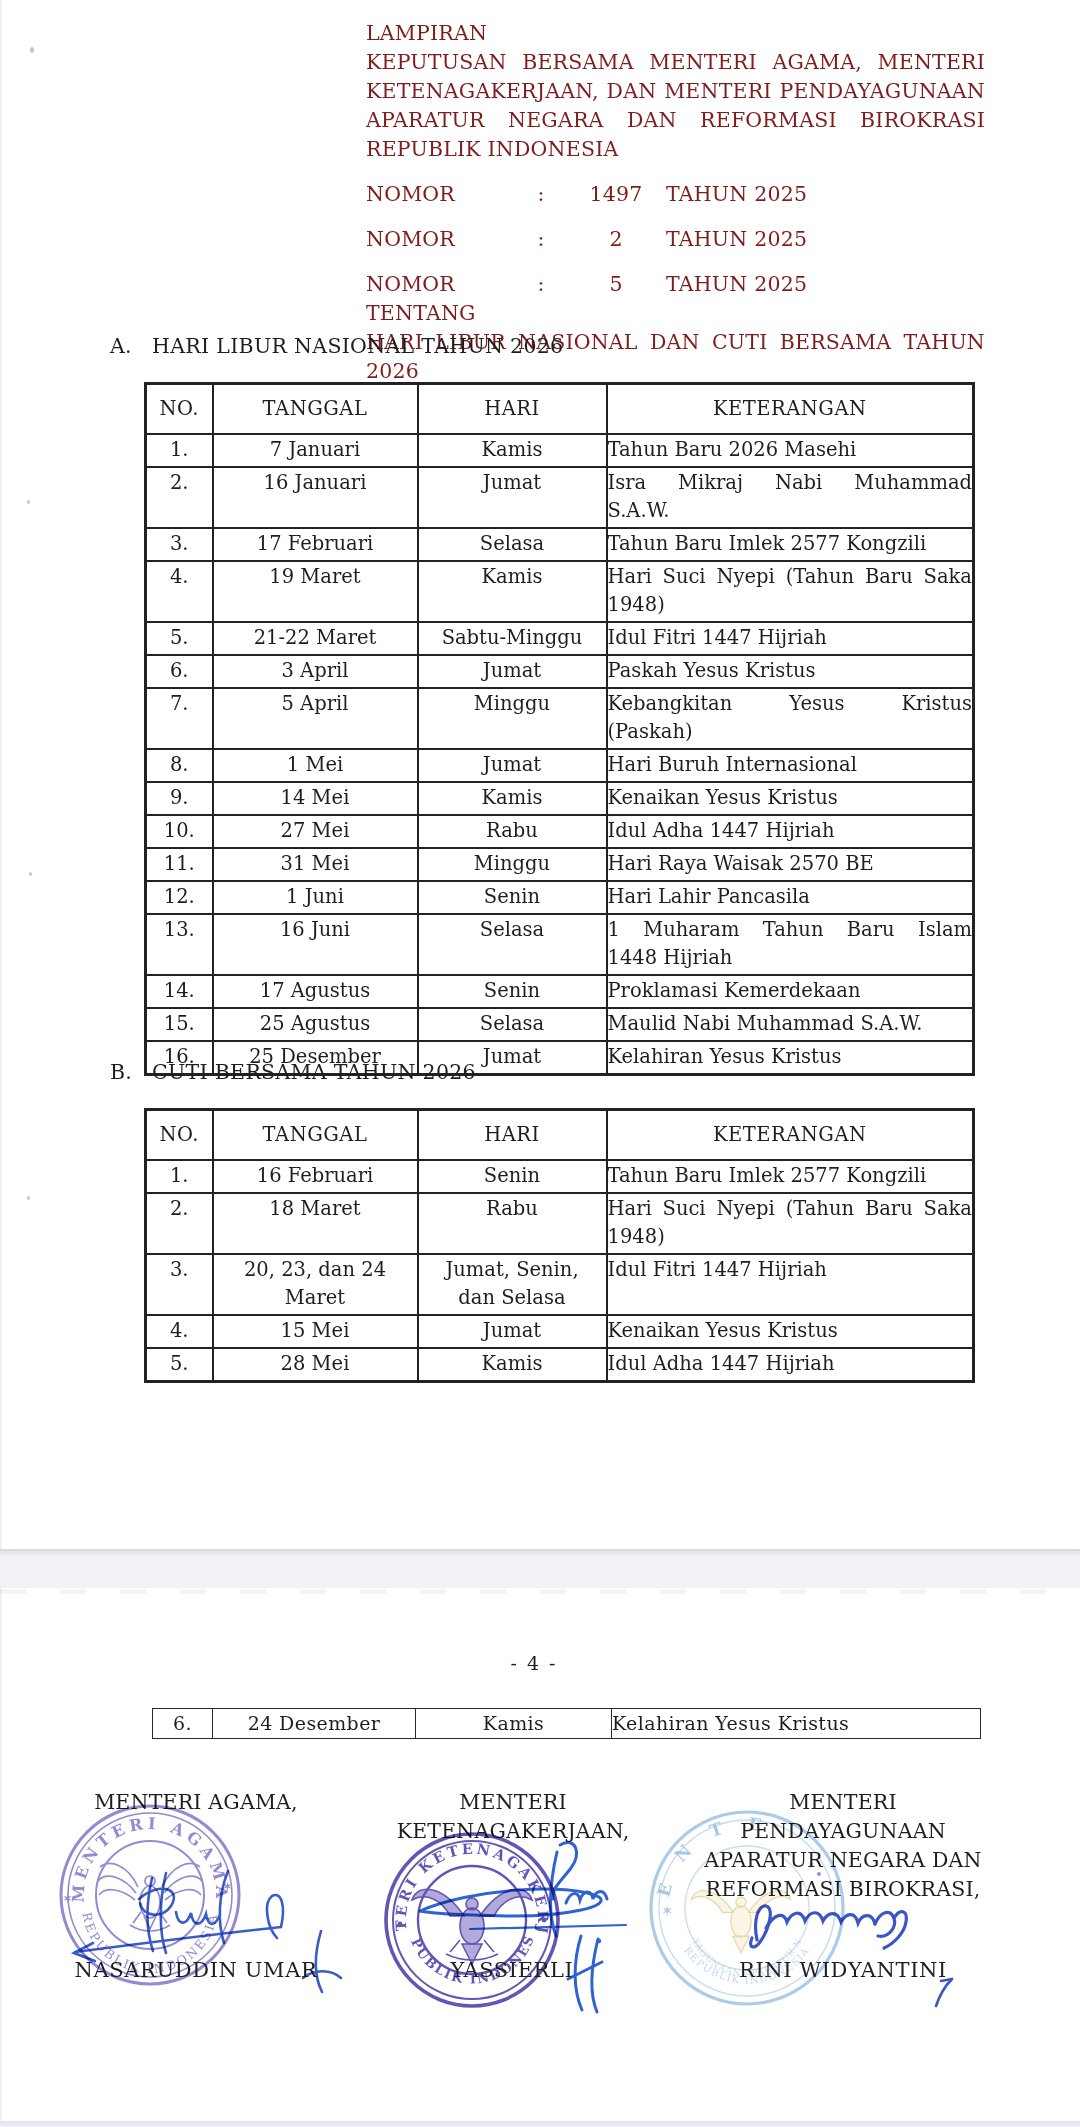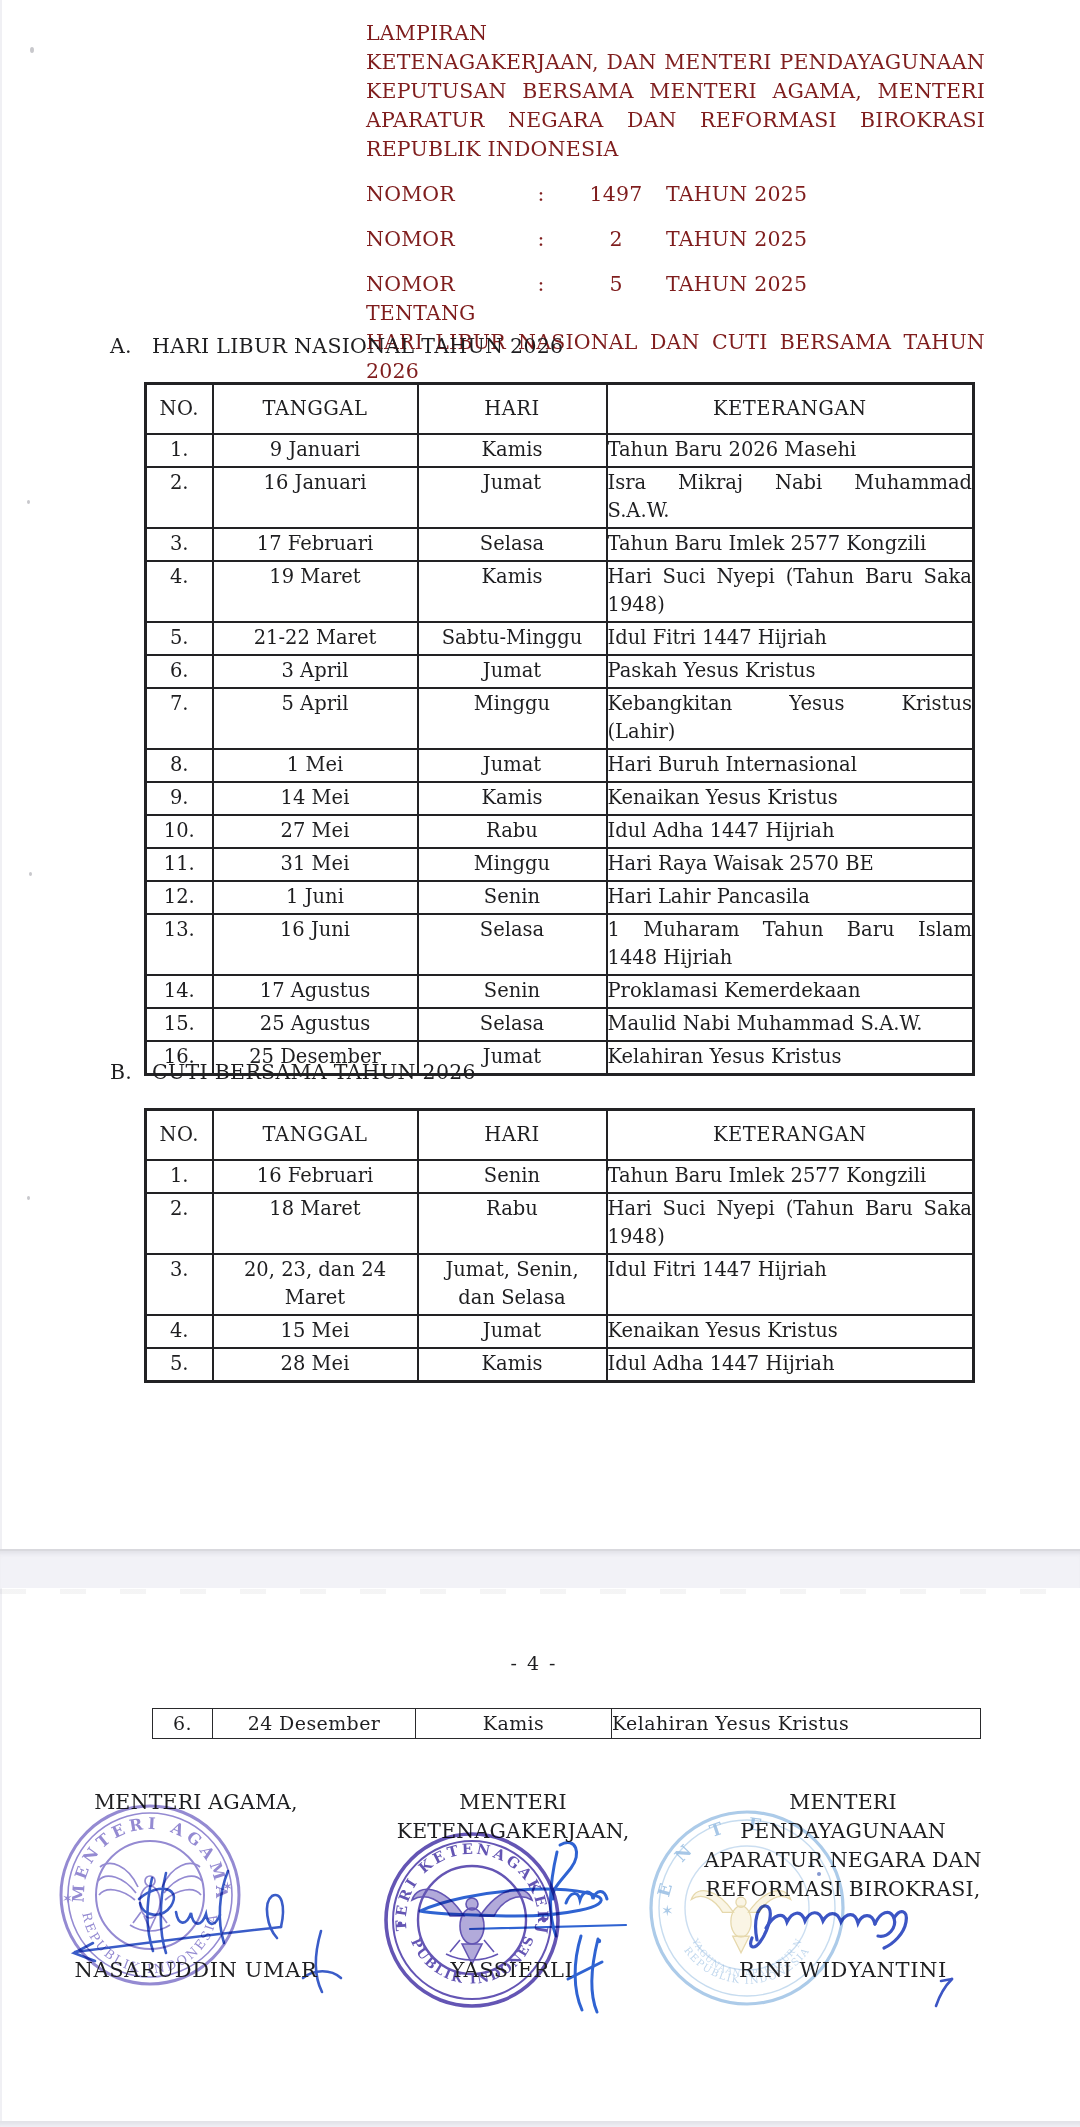--- a/index.html
+++ b/index.html
@@ -84,22 +84,22 @@
   .speck { position:absolute; background:#9a9aa2; border-radius:50%; opacity:.55; }
 </style>
 </head>
 <body>
 
 <div class="canvas">
   <div class="edge-line"></div>
 
   <div class="header-block">
     <div>LAMPIRAN</div>
+    <div class="hjust">KEPUTUSAN BERSAMA MENTERI AGAMA, MENTERI</div>
     <div class="hjust">KETENAGAKERJAAN, DAN MENTERI PENDAYAGUNAAN</div>
-    <div class="hjust">KEPUTUSAN BERSAMA MENTERI AGAMA, MENTERI</div>
     <div class="hjust">APARATUR NEGARA DAN REFORMASI BIROKRASI</div>
     <div>REPUBLIK INDONESIA</div>
 
     <div class="nomor-row">
       <span>NOMOR</span>
       <span class="colon">:</span>
       <span class="num">1497</span>
       <span>TAHUN 2025</span>
     </div>
     <div class="nomor-row">
@@ -138,21 +138,21 @@
           <th>HARI</th>
           <th>KETERANGAN</th>
         </tr>
       </thead>
     <tbody>
         <tr>
           <td class="c">
             <div>1.</div>
           </td>
           <td class="c">
-            <div>9 Januari</div>
+            <div>7 Januari</div>
           </td>
           <td class="c">
             <div>Kamis</div>
           </td>
           <td class="ket">
             <div>Tahun Baru 2026 Masehi</div>
           </td>
         </tr>
         <tr>
           <td class="c">
@@ -231,21 +231,21 @@
             <div>7.</div>
           </td>
           <td class="c">
             <div>5 April</div>
           </td>
           <td class="c">
             <div>Minggu</div>
           </td>
           <td class="ket">
             <div class="jl">Kebangkitan Yesus Kristus</div>
-            <div>(Lahir)</div>
+            <div>(Paskah)</div>
           </td>
         </tr>
         <tr>
           <td class="c">
             <div>8.</div>
           </td>
           <td class="c">
             <div>1 Mei</div>
           </td>
           <td class="c">

